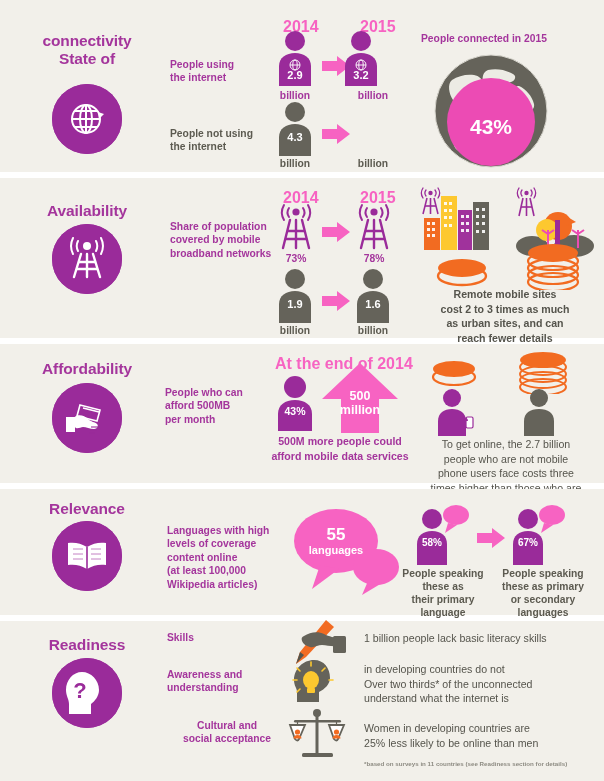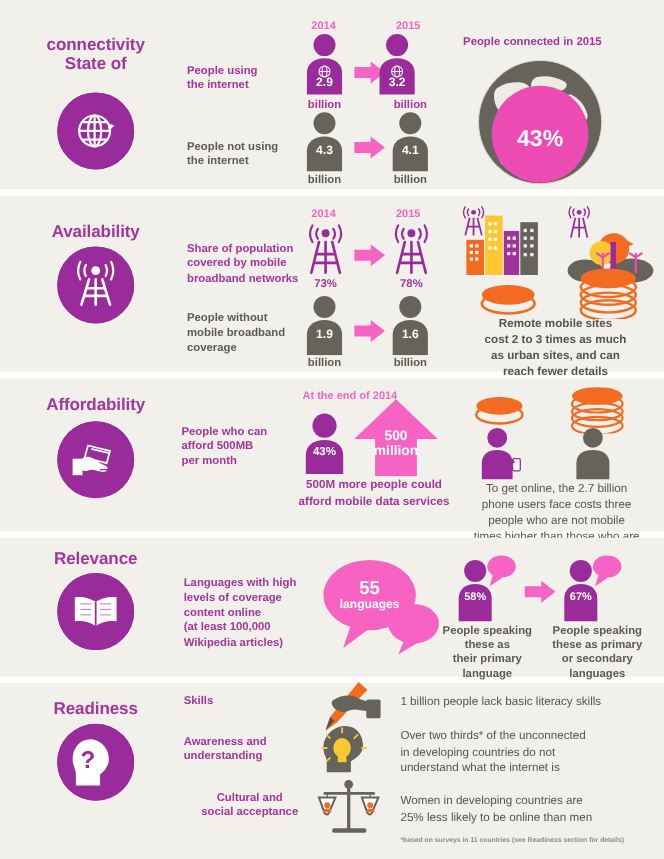--- a/index.html
+++ b/index.html
@@ -34,21 +34,21 @@
     position:absolute;left:52px;
     width:70px;height:70px;border-radius:50%;
     background:#9a2b9a;
   }
   .circle-icon svg{display:block;}
 
   .lbl{position:absolute;font-size:10.3px;line-height:13.4px;font-weight:bold;}
   .lbl.purple{color:#a4359c;}
   .lbl.gray{color:#5c5a50;}
 
-  .yr{position:absolute;color:#f763c2;font-weight:bold;font-size:10px;}
+  .yr{position:absolute;color:#f763c2;font-weight:bold;font-size:16px;}
   .cap{position:absolute;font-weight:bold;font-size:10.3px;line-height:13px;text-align:center;}
   .cap.purple{color:#a4359c;}
   .cap.gray{color:#5c5a50;}
 
   .body-txt{position:absolute;font-size:10.6px;line-height:14.6px;color:#55544c;text-align:center;font-weight:normal;}
   .body-txt.b{font-weight:bold;}
   .rd-txt{position:absolute;font-size:10.6px;line-height:14.6px;color:#55544c;text-align:left;}
   .foot{position:absolute;font-size:6.2px;color:#8d8b82;font-weight:bold;}
 
   .fig{position:absolute;}
@@ -145,27 +145,20 @@
     <div class="num-in" style="top:30px;left:0;">4.3</div>
   </div>
   <div class="cap gray" style="left:274px;top:157px;width:42px;">billion</div>
 
   <div class="arrow" style="left:322px;top:124px;">
     <svg width="28" height="20" viewBox="0 0 28 20">
         <path d="M0 5h15V0l13 10-13 10v-5H0z" fill="#f763c2"></path>
       </svg>
   </div>
 
-  <div class="fig" style="left:352px;top:101px;width:42px;height:55px;">
-    <svg width="42" height="55" viewBox="0 0 42 55">
-      <circle cx="21" cy="11" r="10" fill="#65635a"></circle>
-      <path d="M21 23c-9 0-16 5-16 13v19h32V36c0-8-7-13-16-13z" fill="#65635a"></path>
-    </svg>
-    <div class="num-in" style="top:30px;left:0;">4.1</div>
-  </div>
   <div class="cap gray" style="left:352px;top:157px;width:42px;">billion</div>
 
   <div class="lbl purple" style="left:421px;top:32px;width:180px;">People connected in 2015</div>
   <div class="fig" style="left:424px;top:52px;">
     <svg width="134" height="118" viewBox="0 0 134 118">
       <circle cx="67" cy="59" r="56" fill="#65635a"></circle>
       <g fill="#ecebe4">
         <path d="M28 28c6-4 14-6 22-5 5 1 9 4 8 8-1 5-8 5-11 9-3 5 2 10-2 13-5 4-12 0-16-5-4-6-6-16-1-20z"></path>
         <path d="M64 18c9-2 18 0 25 4 4 2 2 7-2 8-6 2-13 1-18 4-4 3-9 2-10-3-1-6 0-11 5-13z"></path>
         <path d="M95 34c7 3 13 10 15 18 1 5-4 9-8 6-5-4-7-11-11-15-3-4 0-10 4-9z"></path>
@@ -253,25 +246,20 @@
         <path d="M14 22 L7 50"></path>
           <path d="M26 22 L33 50"></path>
         <path d="M12 33h16"></path>
           <path d="M10 41h20"></path>
           <path d="M20 22v28"></path>
       </g>
     </svg>
   </div>
   <div class="cap purple" style="left:354px;top:252px;width:40px;">78%</div>
 
-  <div class="lbl gray" style="left:170px;top:283px;width:110px;">
-    <div>People without</div>
-    <div>mobile broadband</div>
-    <div>coverage</div>
-  </div>
 
   <div class="fig" style="left:274px;top:268px;width:42px;height:55px;">
     <svg width="42" height="55" viewBox="0 0 42 55">
       <circle cx="21" cy="11" r="10" fill="#65635a"></circle>
       <path d="M21 23c-9 0-16 5-16 13v19h32V36c0-8-7-13-16-13z" fill="#65635a"></path>
     </svg>
     <div class="num-in" style="top:30px;left:0;">1.9</div>
   </div>
   <div class="cap gray" style="left:274px;top:324px;width:42px;">billion</div>
 
@@ -479,22 +467,22 @@
 
   <div class="fig" style="left:516px;top:388px;">
     <svg width="46" height="48" viewBox="0 0 46 48">
       <circle cx="23" cy="10" r="9" fill="#65635a"></circle>
       <path d="M23 21c-9 0-15 4-15 12v15h30V33c0-8-6-12-15-12z" fill="#65635a"></path>
     </svg>
   </div>
 
   <div class="body-txt" style="left:408px;top:437px;width:196px;">
     <div>To get online, the 2.7 billion</div>
+    <div>people who are not mobile</div>
     <div>phone users face costs three</div>
-    <div>people who are not mobile</div>
     <div>times higher than those who are</div>
   </div>
 
   <div class="band" id="band-3"></div>
 
   <div class="sec-title" style="top:500px;">
     <div>Relevance</div>
   </div>
 
   <div class="circle-icon" style="top:521px;">
@@ -612,22 +600,22 @@
         <path d="M23 8v-4"></path>
           <path d="M12 13l-3-3"></path>
           <path d="M34 13l3-3"></path>
         <path d="M9 22H5"></path>
           <path d="M41 22h4"></path>
           <path d="M12 31l-3 3"></path>
       </g>
     </svg>
   </div>
   <div class="rd-txt" style="left:364px;top:662px;width:238px;">
+    <div>in developing countries do not</div>
     <div>Over two thirds* of the unconnected</div>
-    <div>in developing countries do not</div>
     <div>understand what the internet is</div>
   </div>
 
   <div class="lbl purple" style="left:167px;top:719px;width:120px;text-align:center;">
     <div>Cultural and</div>
     <div>social acceptance</div>
   </div>
   <div class="fig" style="left:286px;top:709px;">
     <svg width="62" height="52" viewBox="0 0 62 52">
       <circle cx="31" cy="4" r="4" fill="#65635a"></circle>

